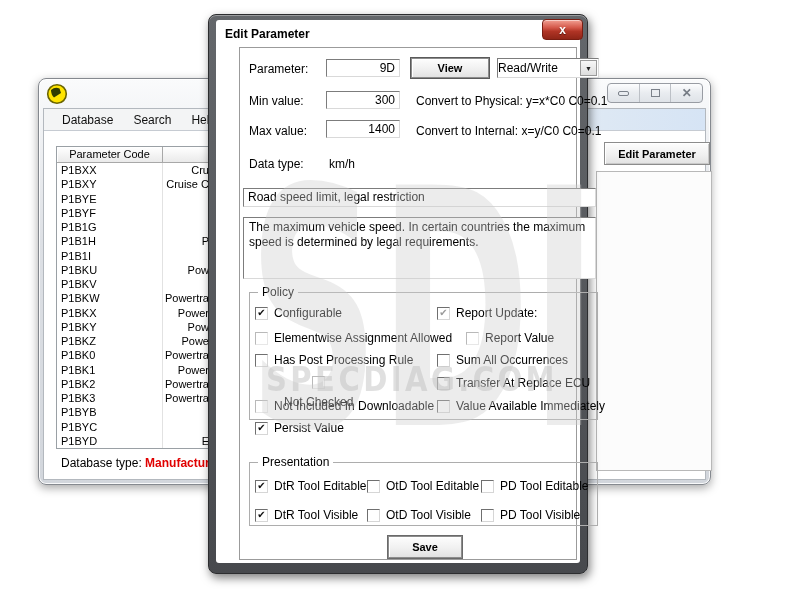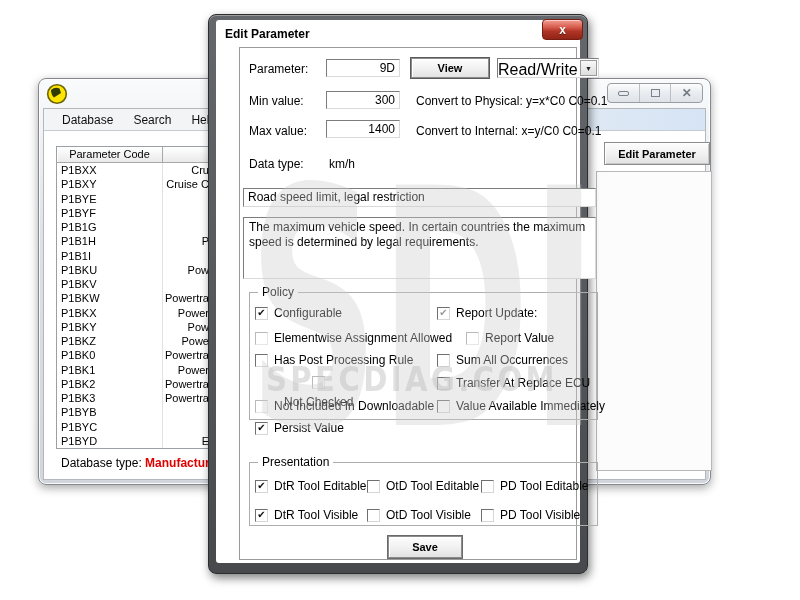--- a/index.html
+++ b/index.html
@@ -75,21 +75,21 @@
   .field { position:absolute; background:#fff; border:1px solid;
            border-color:#7c7c7c #d9d9d9 #d9d9d9 #7c7c7c; font-size:12px; line-height:16px; }
   .num { text-align:right; padding-right:4px; }
   .field-line { padding-left:4px; line-height:17px; white-space:nowrap; overflow:hidden; }
   .field-multi { padding:2px 5px; font-size:12px; line-height:15px; }
 
   .btn-view { position:absolute; left:171px; top:10px; width:78px; height:20px;
               box-shadow:0 0 0 1px #5a5a5a, inset 1px 1px 0 #fff; }
   .combo { position:absolute; left:257px; top:10px; width:102px; height:20px;
            background:#fff; border:1px solid; border-color:#7c7c7c #d9d9d9 #d9d9d9 #7c7c7c; }
-  .combo-text { position:absolute; left:0; top:2px; font-size:16px; }
+  .combo-text { position:absolute; left:0; top:2px; font-size:12px; }
   .combo-arrow { position:absolute; right:1px; top:1px; bottom:1px; width:17px;
                  background:linear-gradient(#f7f7f7,#dedede); border:1px solid #9a9a9a;
                  display:flex; align-items:center; justify-content:center;
                  font-size:7px; color:#222; }
 
   .grp { position:absolute; border:1px solid #adadad; background:transparent; }
   .grp-title { position:absolute; top:-8px; left:8px; background:#fff; padding:0 4px;
                font-size:12px; color:#000; }
 
   .cbrow { position:absolute; display:flex; align-items:center; gap:6px;

